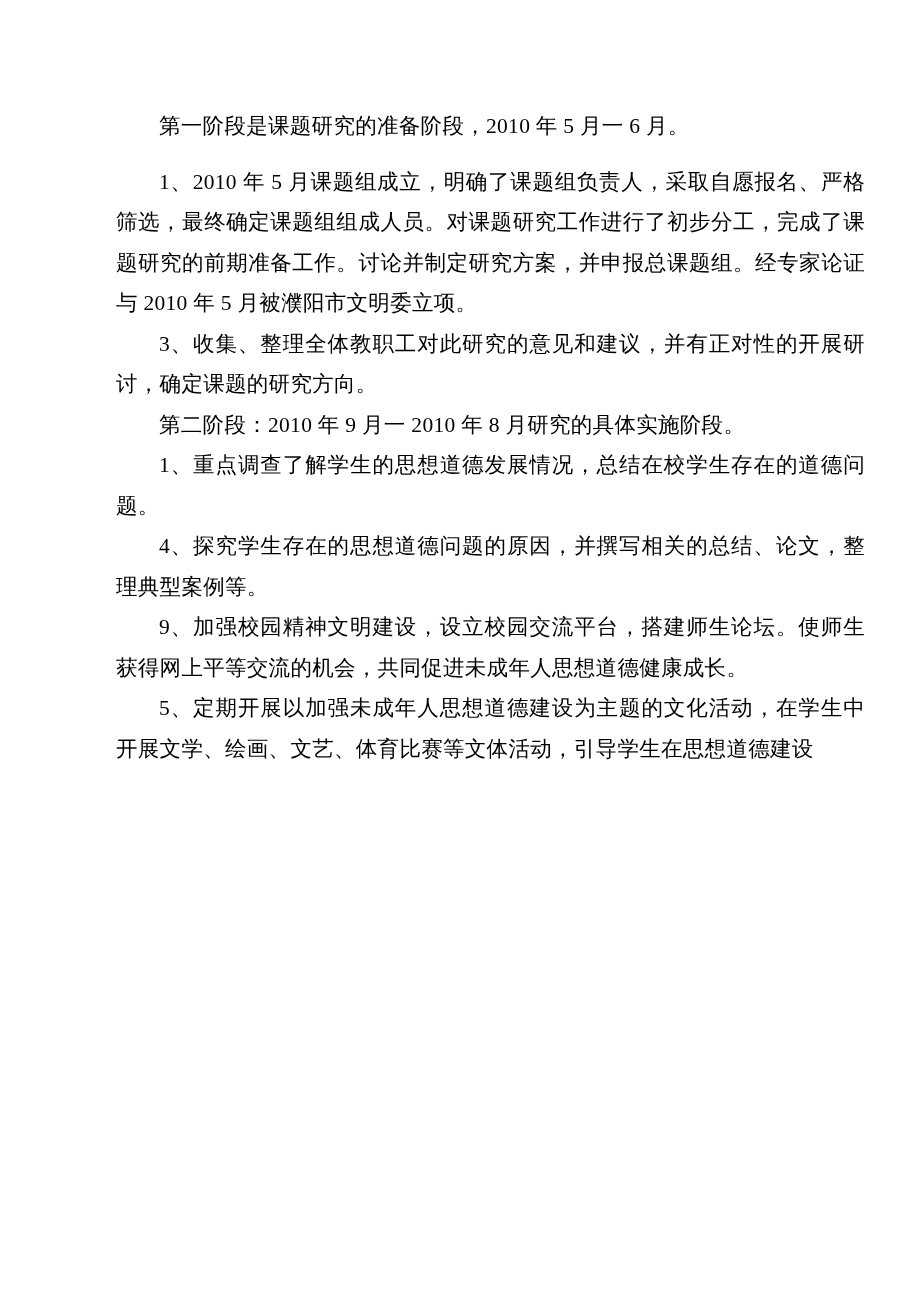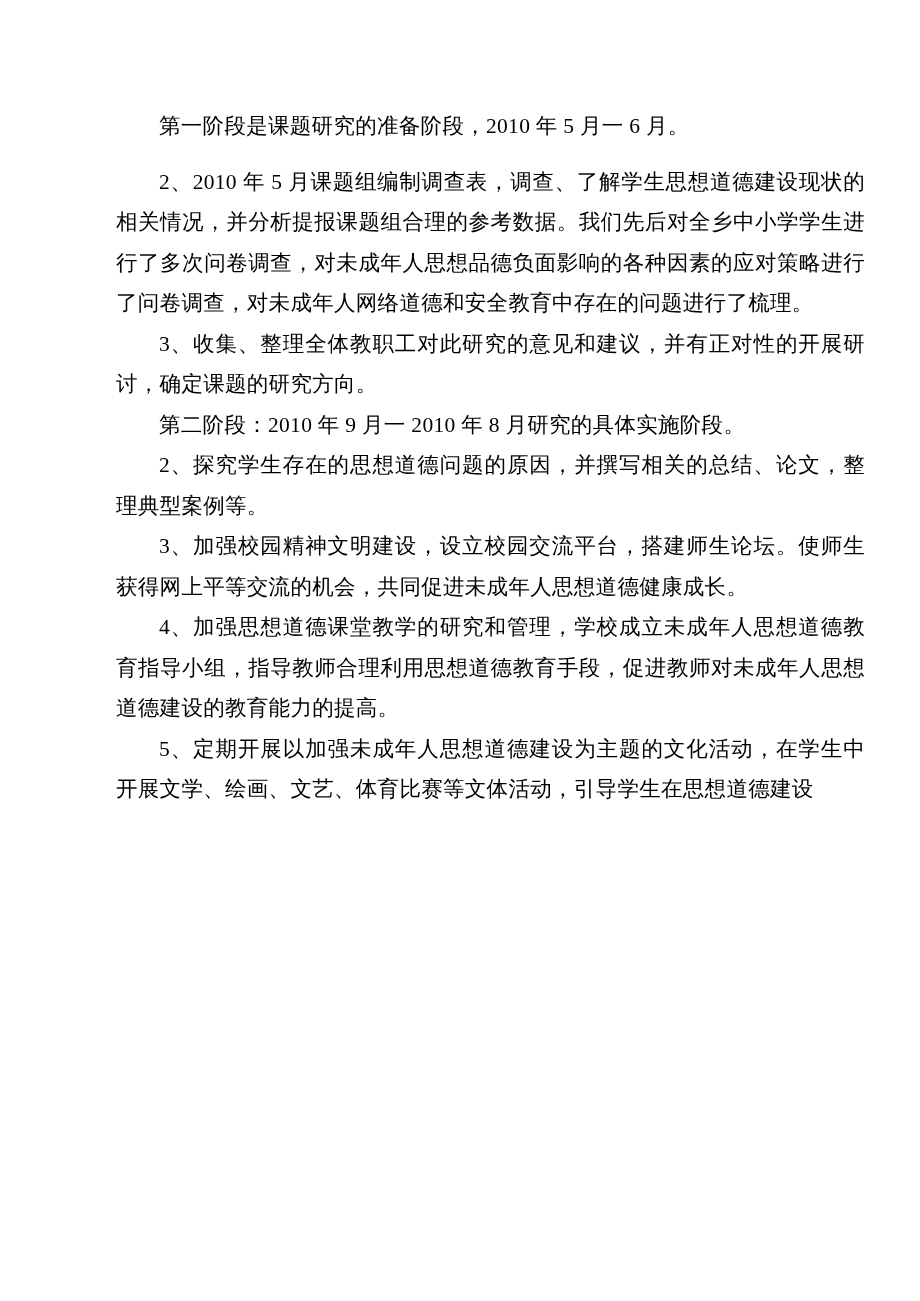--- a/index.html
+++ b/index.html
@@ -34,21 +34,21 @@
   .doc-body p.first-heading {
     margin-bottom: 15px;
   }
 </style>
 </head>
 <body>
 
 <div class="doc-page">
   <div class="doc-body">
     <p class="stage-heading first-heading">第一阶段是课题研究的准备阶段，2010 年 5 月一 6 月。</p>
-    <p>2、2010 年 5 月课题组编制调查表，调查、了解学生思想道德建设现状的相关情况，并分析提报课题组合理的参考数据。我们先后对全乡中小学学生进行了多次问卷调查，对未成年人思想品德负面影响的各种因素的应对策略进行了问卷调查，对未成年人网络道德和安全教育中存在的问题进行了梳理。</p>
+    <p>1、2010 年 5 月课题组成立，明确了课题组负责人，采取自愿报名、严格筛选，最终确定课题组组成人员。对课题研究工作进行了初步分工，完成了课题研究的前期准备工作。讨论并制定研究方案，并申报总课题组。经专家论证与 2010 年 5 月被濮阳市文明委立项。</p>
     <p>3、收集、整理全体教职工对此研究的意见和建议，并有正对性的开展研讨，确定课题的研究方向。</p>
     <p class="stage-heading">第二阶段：2010 年 9 月一 2010 年 8 月研究的具体实施阶段。</p>
-    <p>2、探究学生存在的思想道德问题的原因，并撰写相关的总结、论文，整理典型案例等。</p>
-    <p>3、加强校园精神文明建设，设立校园交流平台，搭建师生论坛。使师生获得网上平等交流的机会，共同促进未成年人思想道德健康成长。</p>
-    <p>4、加强思想道德课堂教学的研究和管理，学校成立未成年人思想道德教育指导小组，指导教师合理利用思想道德教育手段，促进教师对未成年人思想道德建设的教育能力的提高。</p>
+    <p>1、重点调查了解学生的思想道德发展情况，总结在校学生存在的道德问题。</p>
+    <p>4、探究学生存在的思想道德问题的原因，并撰写相关的总结、论文，整理典型案例等。</p>
+    <p>9、加强校园精神文明建设，设立校园交流平台，搭建师生论坛。使师生获得网上平等交流的机会，共同促进未成年人思想道德健康成长。</p>
     <p>5、定期开展以加强未成年人思想道德建设为主题的文化活动，在学生中开展文学、绘画、文艺、体育比赛等文体活动，引导学生在思想道德建设</p>
   </div>
 </div>
 
 </body></html>

